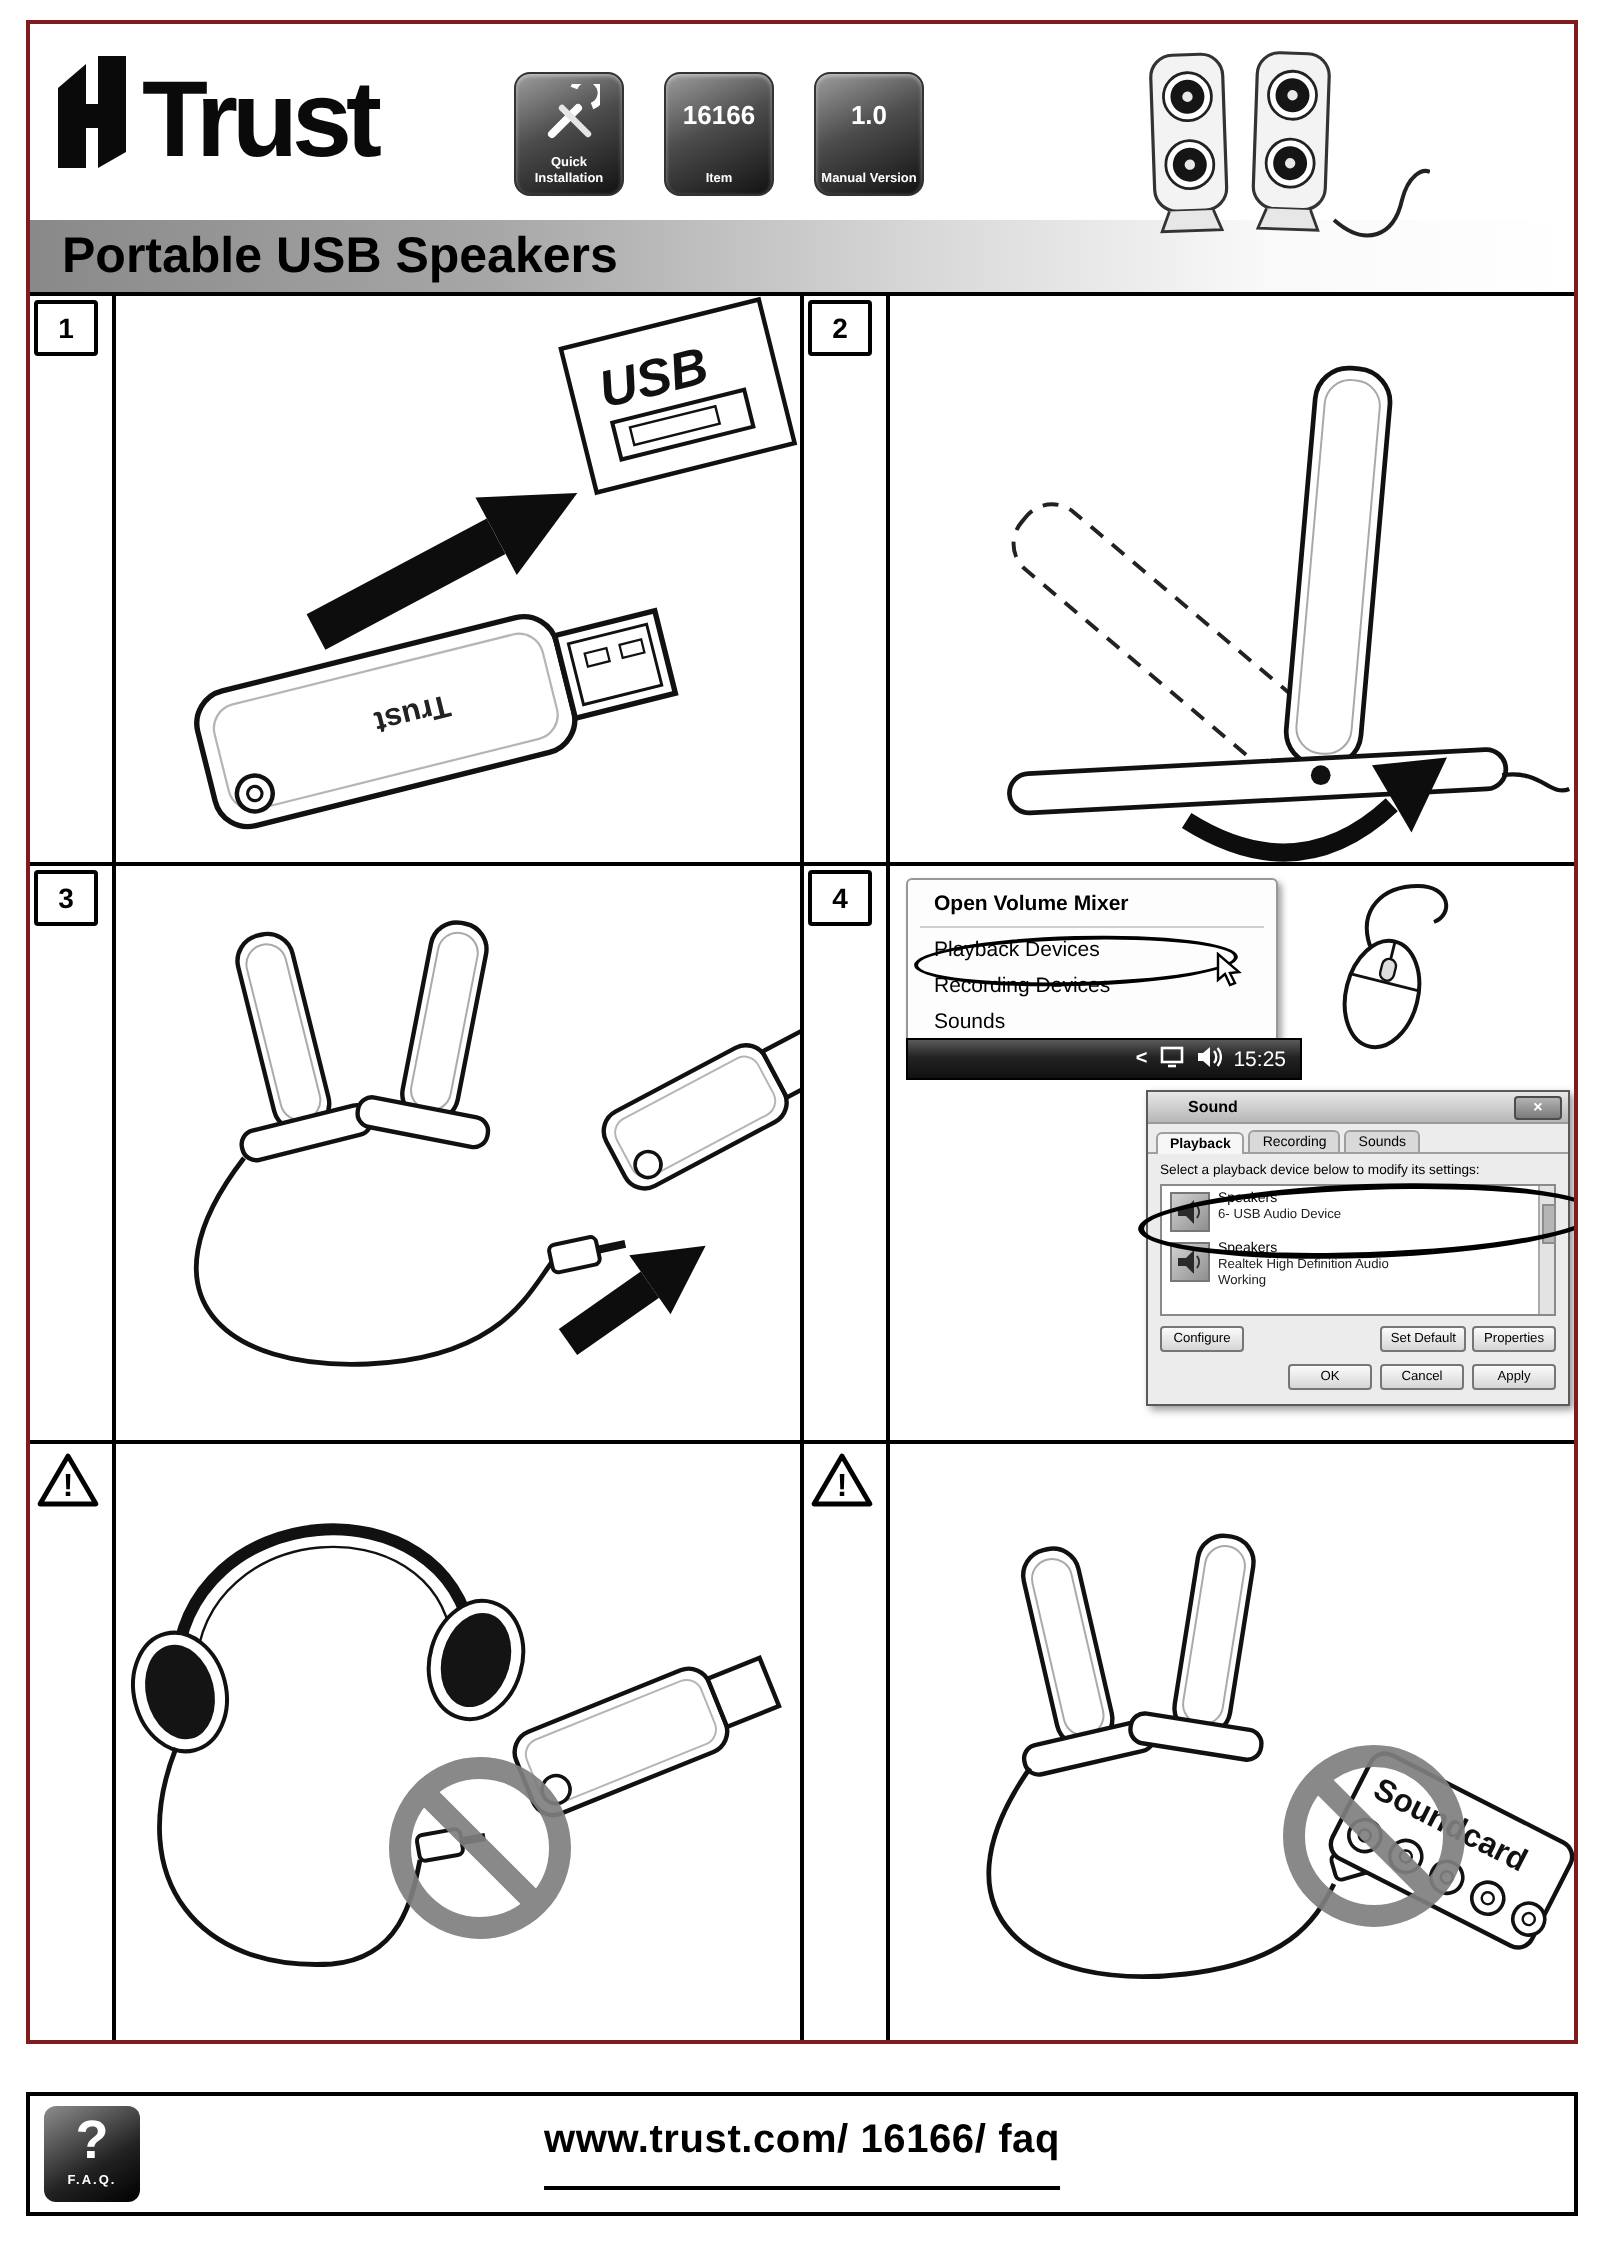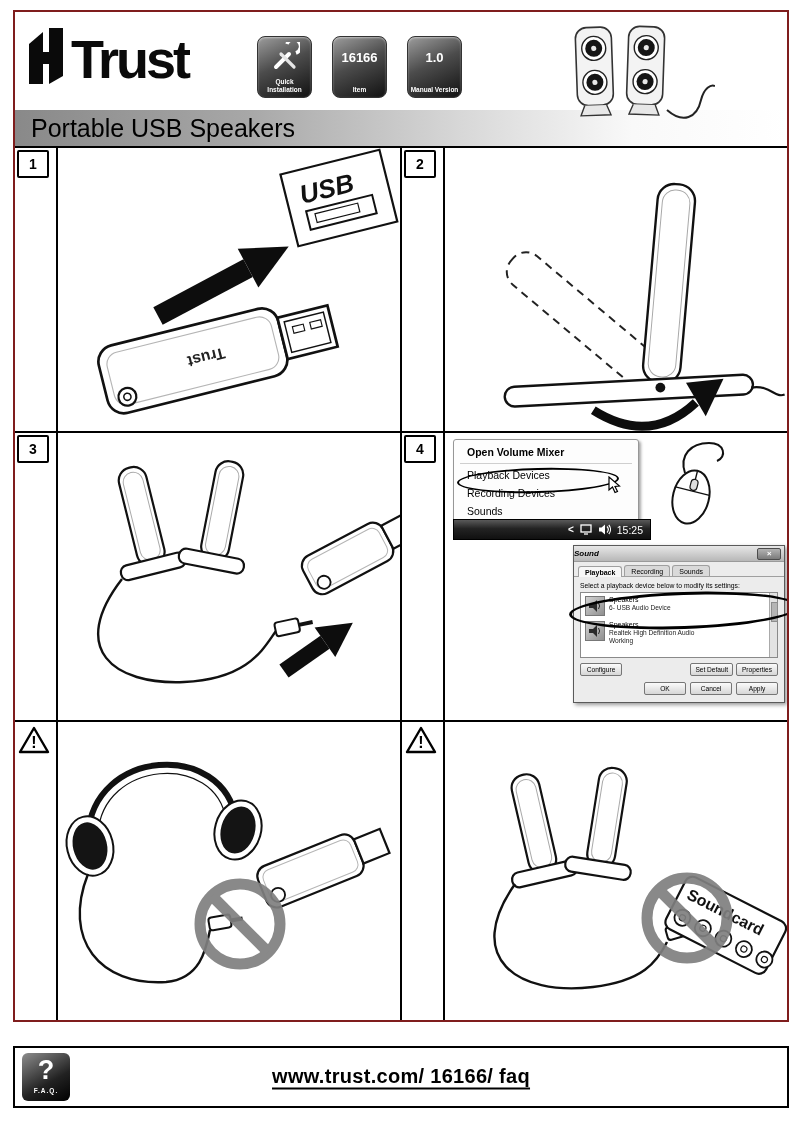--- a/index.html
+++ b/index.html
@@ -8,21 +8,21 @@
   
   .header{position:relative;height:98px;}
   .logo{position:absolute;left:12px;top:14px;}
   .badges{position:absolute;left:242px;top:24px;display:flex;gap:20px;}
   .badge{width:53px;height:60px;border-radius:8px;background:linear-gradient(155deg,#9d9d9d 0%,#4c4c4c 45%,#121212 100%);border:1px solid #333;color:#fff;text-align:center;position:relative;box-shadow:inset 0 1px 2px rgba(255,255,255,.45);}
   .badge .icon-wrap{margin-top:5px;height:32px;}
   .badge .val{font-size:13px;font-weight:bold;margin-top:13px;}
   .badge .lbl{position:absolute;bottom:4px;left:2px;right:2px;font-size:6.5px;line-height:7.5px;font-weight:bold;}
   .speakers-art{position:absolute;right:72px;top:12px;z-index:3;}
   
-  .titlebar{height:36px;background:linear-gradient(90deg,#898989 0%,#a7a7a7 30%,#d8d8d8 58%,#f9f9f9 80%,#fff 100%);font-size:25px;font-weight:normal;line-height:36px;padding-left:16px;}
+  .titlebar{height:36px;background:linear-gradient(90deg,#898989 0%,#a7a7a7 30%,#d8d8d8 58%,#f9f9f9 80%,#fff 100%);font-size:25px;font-weight:bold;line-height:36px;padding-left:16px;}
   
   .grid{border-top:2px solid #000;}
   .g-row{display:flex;}
   .g-row.rb{border-bottom:2px solid #000;}
   .r1{height:283px}.r2{height:287px}.r3{height:298px}
   .gutter{width:41px;border-right:2px solid #000;position:relative;flex:none;background:#fff;}
   .cellc{width:342px;position:relative;flex:none;overflow:hidden;background:#fff;}
   .cellc.mid{border-right:2px solid #000;}
   .numbox{position:absolute;top:2px;left:2px;width:28px;height:24px;border:2px solid #000;border-radius:2px;background:#fff;font-size:14px;font-weight:bold;text-align:center;line-height:24px;}
   .warnbox{position:absolute;top:4px;left:3px;}
@@ -32,21 +32,21 @@
   .ctx-title{font-size:10.5px;font-weight:bold;padding:3px 0 3px 13px;}
   .ctx-sep{height:1px;background:#cfcfcf;margin:2px 6px;}
   .ctx-item{font-size:10.5px;padding:3px 12px 3px 13px;}
   .ctx-ellipse{position:absolute;left:3px;top:28px;width:158px;height:21px;border:2.5px solid #000;border-radius:50%;transform:rotate(-1.5deg);pointer-events:none;}
   .cursor-ptr{position:absolute;left:153px;top:36px;}
   .taskbar{position:absolute;left:8px;top:86px;width:198px;height:21px;background:linear-gradient(#5a5a5a,#232323 45%,#101010);border:1px solid #000;display:flex;align-items:center;justify-content:flex-end;gap:6px;padding:0 7px;color:#fff;box-sizing:border-box;}
   .tray-chevron{font-size:10px;font-weight:bold;}
   .tray-time{font-size:10.5px;}
   .mouse-art{position:absolute;left:212px;top:2px;}
   .snd{position:absolute;left:128px;top:112px;width:210px;background:#ececec;border:1px solid #5a5a5a;box-shadow:2px 2px 4px rgba(0,0,0,.4);}
-  .snd-title{height:15px;background:linear-gradient(#e7e7e7,#b7b7b7);border-bottom:1px solid #9a9a9a;font-size:8px;font-weight:bold;line-height:15px;padding-left:0;position:relative;font-style:italic;}
+  .snd-title{height:15px;background:linear-gradient(#e7e7e7,#b7b7b7);border-bottom:1px solid #9a9a9a;font-size:8px;font-weight:bold;line-height:15px;padding-left:20px;position:relative;}
   .snd-close{position:absolute;right:3px;top:2px;width:22px;height:10px;background:linear-gradient(#b3b3b3,#7b7b7b);border:1px solid #4c4c4c;border-radius:2px;color:#fff;font-size:8px;line-height:9px;text-align:center;font-weight:bold;}
   .snd-tabs{padding:3px 0 0 4px;border-bottom:1px solid #9f9f9f;display:flex;gap:2px;}
   .snd-tab{font-size:7px;padding:1.5px 6px;background:#d9d9d9;border:1px solid #9f9f9f;border-bottom:none;border-radius:3px 3px 0 0;}
   .snd-tab.active{background:#f7f7f7;position:relative;top:1px;font-weight:bold;}
   .snd-instr{font-size:6.8px;padding:5px 6px 3px;}
   .snd-list{position:relative;margin:0 6px;background:#fff;border:1px solid #8a8a8a;height:64px;}
   .snd-row{display:flex;gap:4px;padding:3px 12px 2px 4px;}
   .snd-dev-icon{width:18px;height:18px;flex:none;background:linear-gradient(135deg,#d2d2d2,#8f8f8f);border:1px solid #777;display:flex;align-items:center;justify-content:center;}
   .snd-nm{font-size:7px;line-height:8px;}
   .snd-ds{font-size:6.6px;line-height:7.5px;color:#222;}
@@ -56,21 +56,21 @@
   .snd-ellipse{position:absolute;left:-12px;top:-1px;width:224px;height:31px;border:3px solid #000;border-radius:50%;transform:rotate(-2deg);pointer-events:none;}
   .snd-btns1{display:flex;justify-content:space-between;padding:5px 6px 0;}
   .snd-btns1 .grp{display:flex;gap:3px;}
   .snd-btn{font-size:6.6px;height:13px;line-height:12px;padding:0 4px;background:linear-gradient(#fbfbfb,#d6d6d6);border:1px solid #767676;border-radius:2px;text-align:center;min-width:42px;box-sizing:border-box;}
   .snd-btns2{display:flex;justify-content:flex-end;gap:4px;padding:6px 6px 7px;}
   
   .footer{position:absolute;left:13px;top:1046px;width:772px;height:58px;border:2px solid #000;background:#fff;}
   .faq-box{position:absolute;left:7px;top:5px;width:48px;height:48px;border-radius:6px;background:linear-gradient(150deg,#8d8d8d,#222 60%,#000);color:#fff;text-align:center;}
   .faq-q{font-size:27px;font-weight:bold;line-height:34px;}
   .faq-lbl{font-size:6.5px;font-weight:bold;letter-spacing:1px;}
-  .faq-link{position:absolute;left:50%;top:50%;transform:translate(-50%,-50%);font-size:20px;font-weight:bold;border-bottom:2px solid #000;padding-bottom:0;letter-spacing:.3px;white-space:nowrap;}
+  .faq-link{position:absolute;left:50%;top:50%;transform:translate(-50%,-50%);font-size:20px;font-weight:bold;border-bottom:2px solid #000;padding-bottom:11px;letter-spacing:.3px;white-space:nowrap;}
 </style>
 </head>
 <body>
 
 <div class="page">
   <div class="frame">
 
     <div class="header">
       <div class="logo">
         <svg width="220" height="64" viewBox="0 0 220 64">

